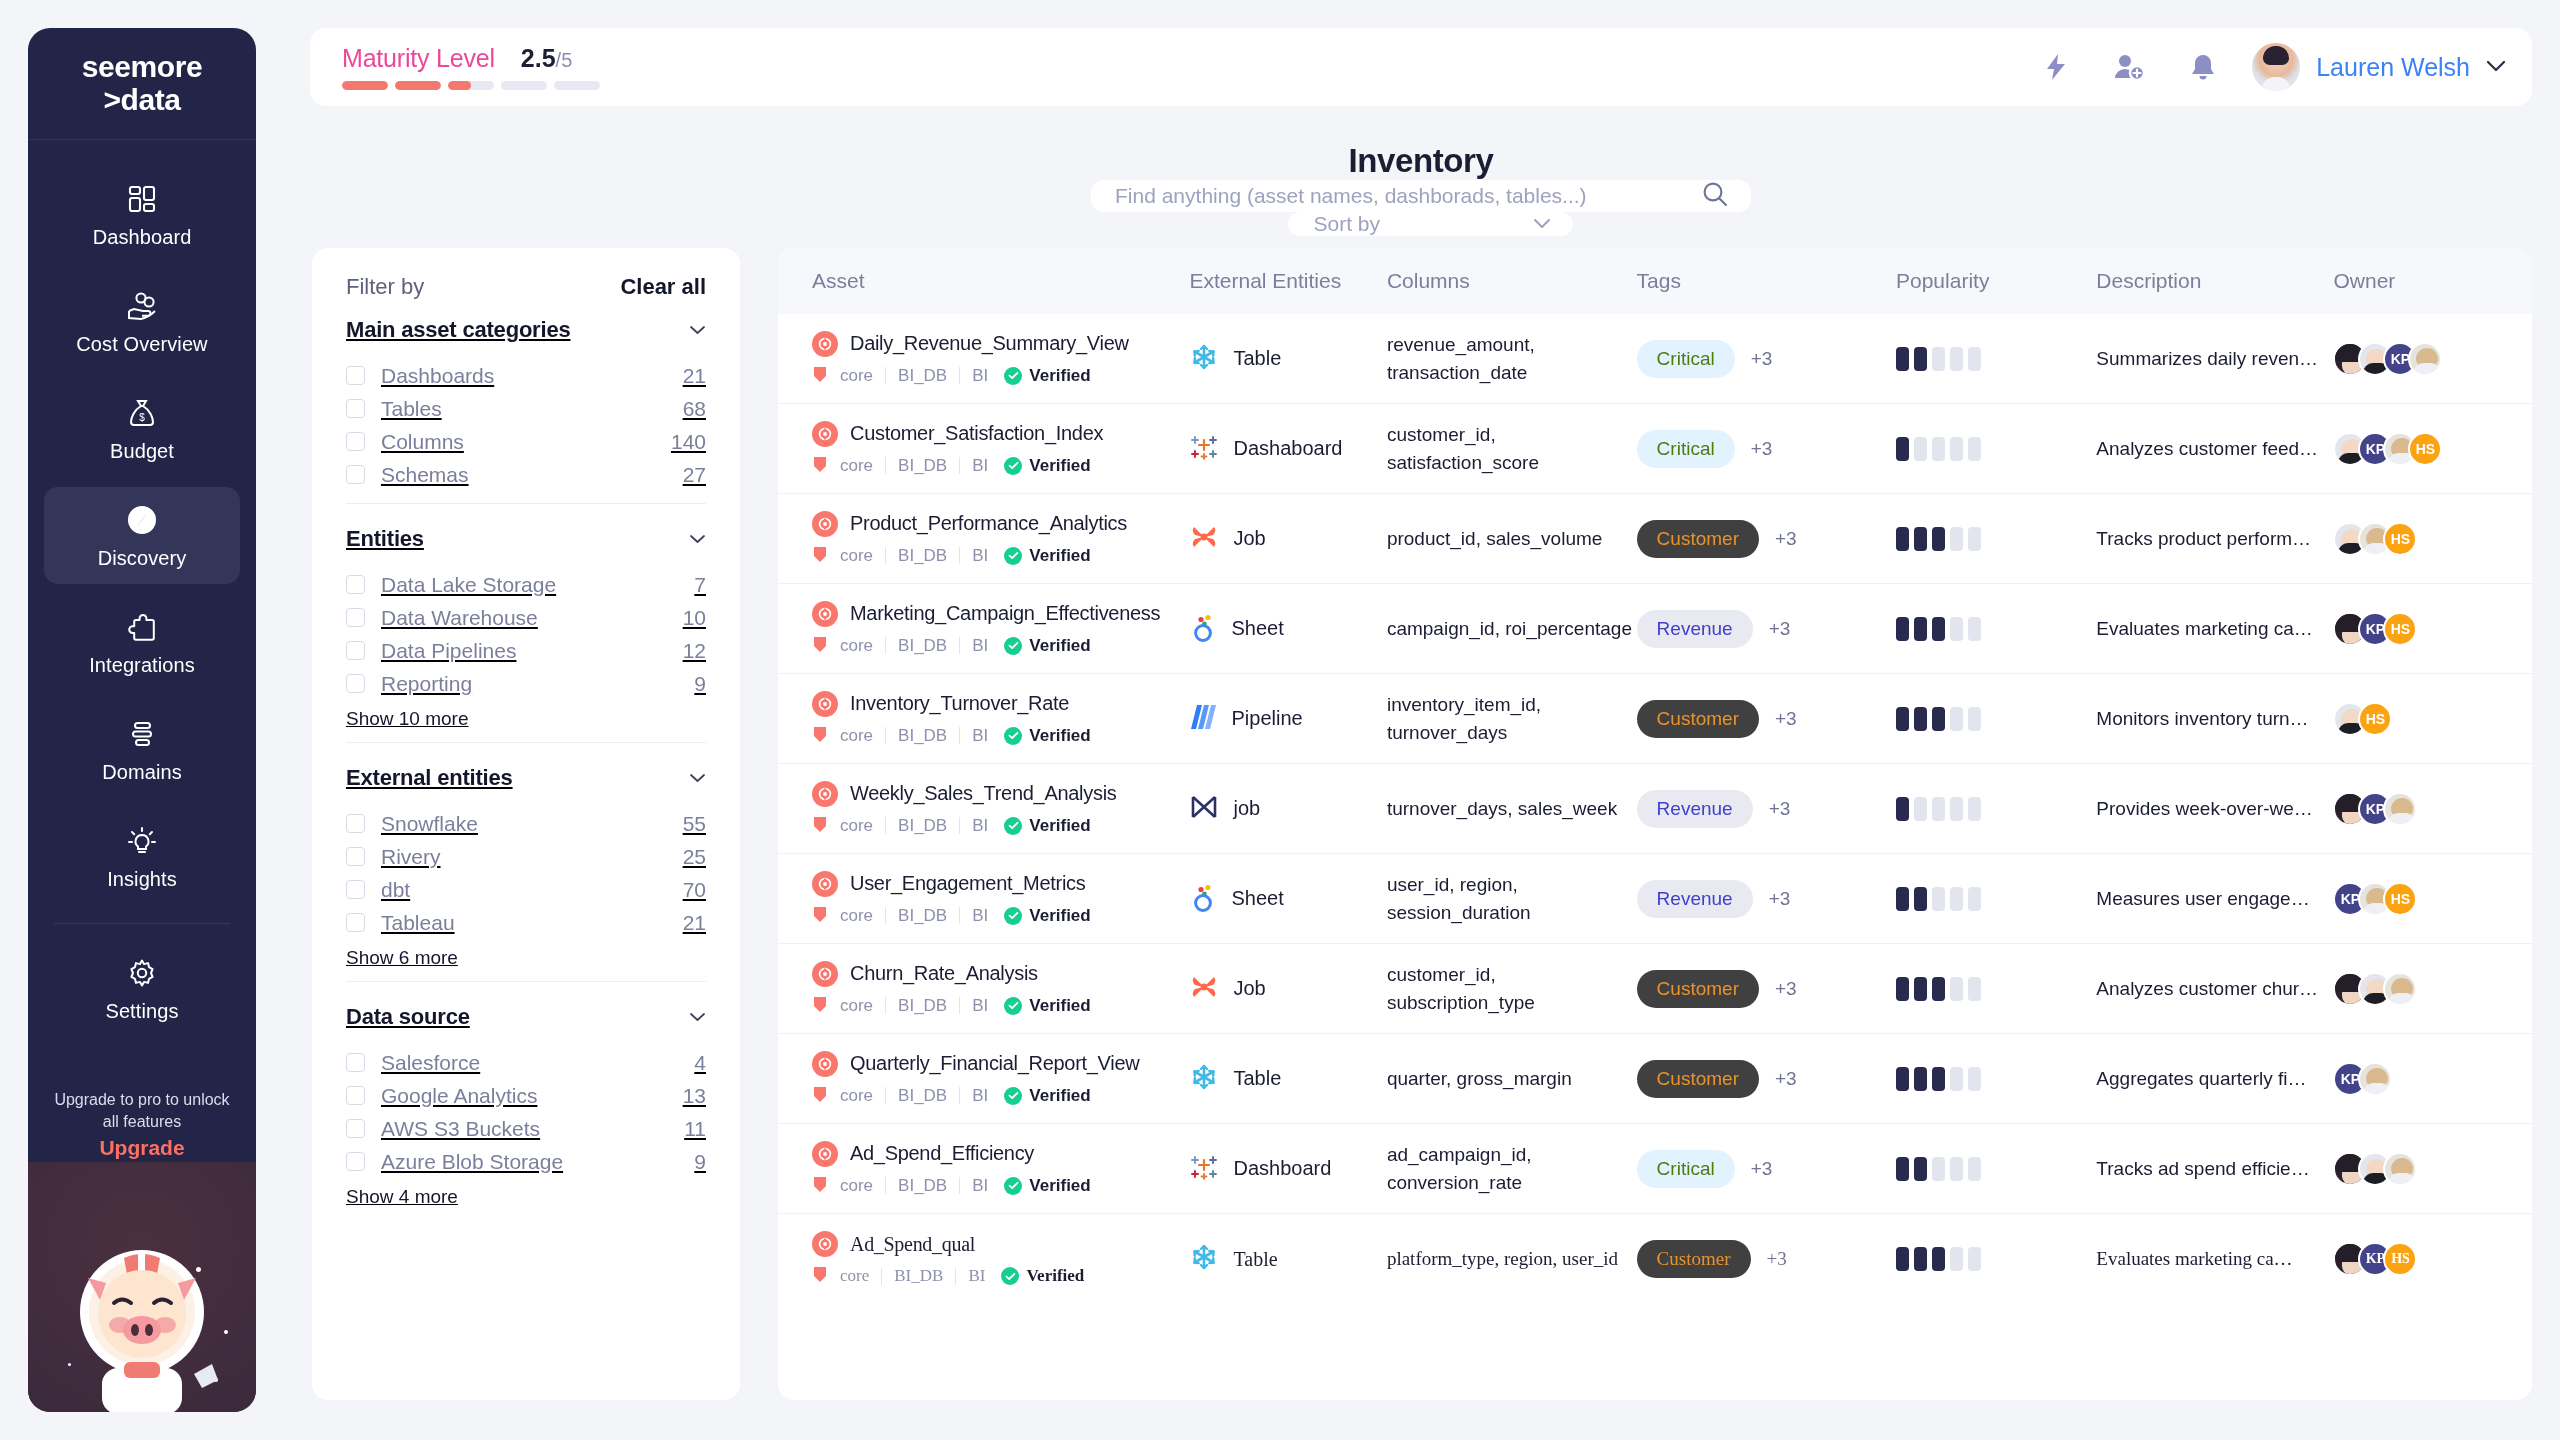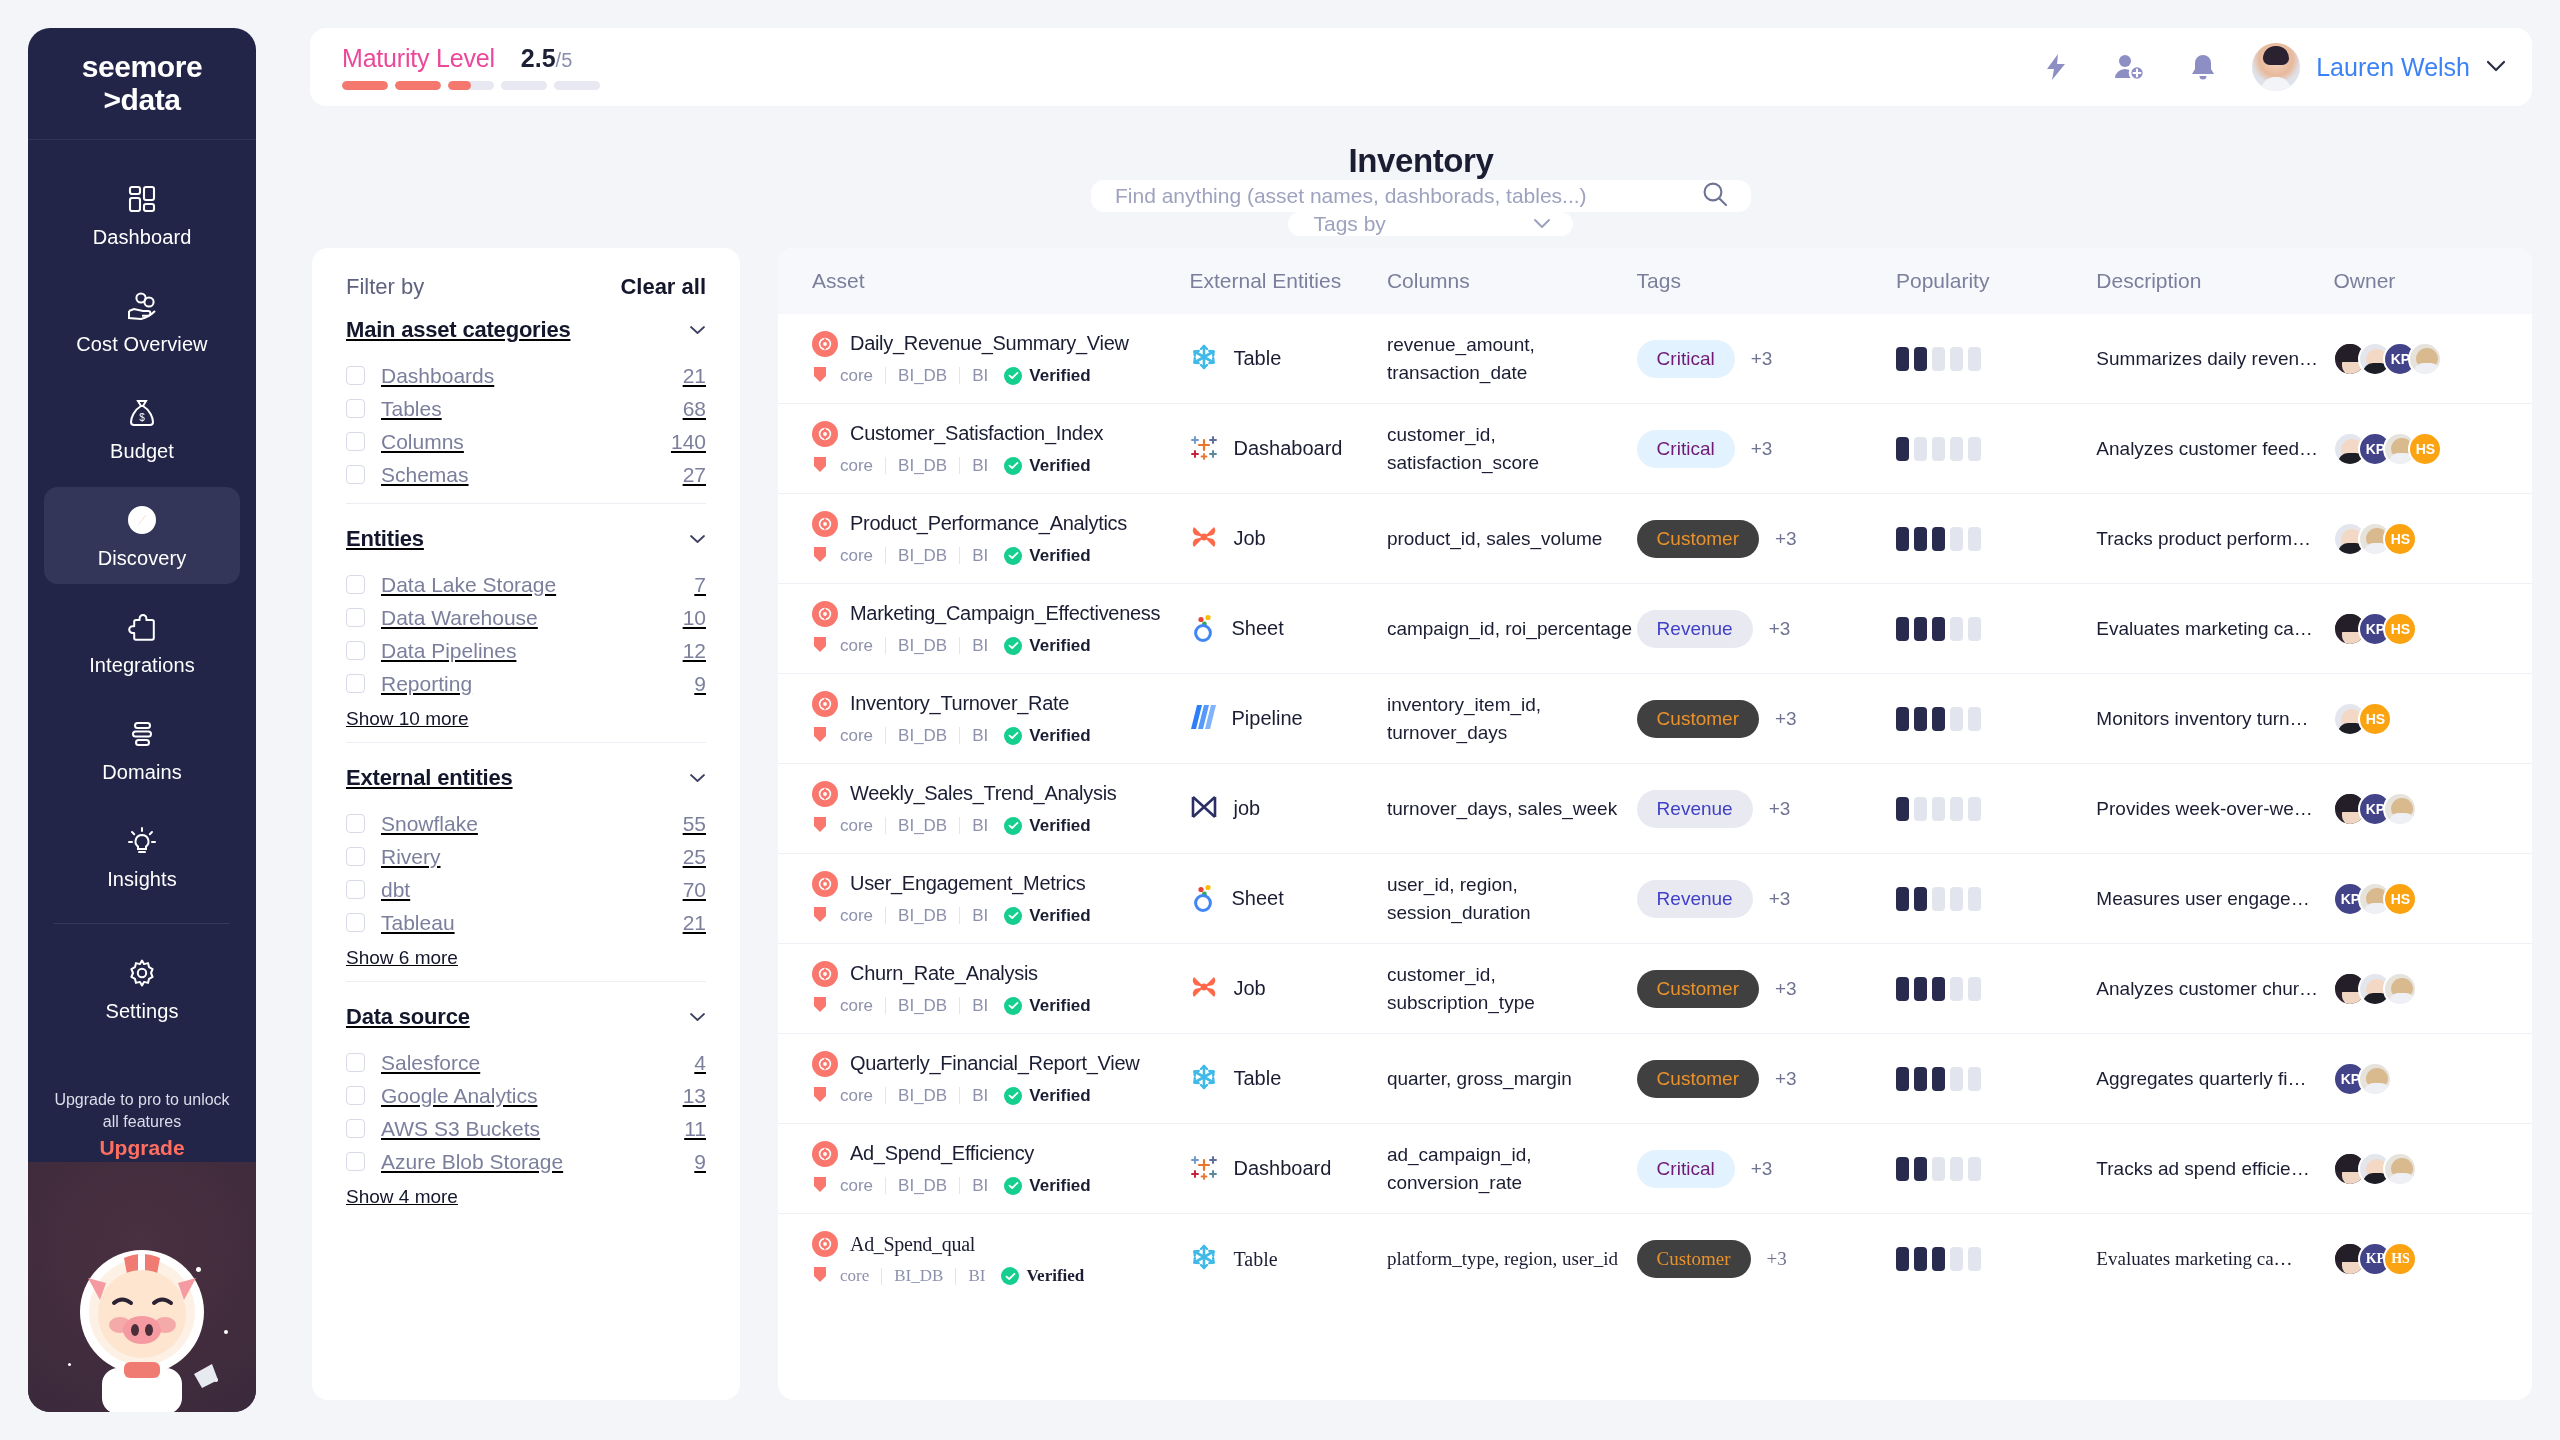--- a/index.html
+++ b/index.html
@@ -181,21 +181,21 @@
   .ext-txt { font-size: 20px; color: #1b1d33; }
 
   
   .cols-cell { width: 258px; font-size: 19px; color: #1b1d33; line-height: 1.45; }
 
   
   .tags-cell { width: 268px; display: flex; align-items: center; gap: 16px; }
   .tag {
     font-size: 19px; padding: 8px 20px; border-radius: 999px; white-space: nowrap;
   }
-  .tag.Critical { background: #e2f2fe; color: #701a75; text-align: right; }
+  .tag.Critical { background: #e2f2fe; color: #4d7c0f; text-align: right; }
   .tag.Customer { background: #404040; color: #e9922c; }
   .tag.Revenue  { background: #e9eaf1; color: #4040c8; }
   .tag-more { font-size: 19px; color: #6f7391; }
 
   
   .pop-cell { width: 207px; display: flex; gap: 5px; }
   .pbar { width: 13px; height: 24px; border-radius: 4px; background: #e2e4ee; }
   .pbar.on { background: #282a4e; }
 
   
@@ -418,21 +418,21 @@
     <div class="search-box">
       <input class="search-input" value="" placeholder="Find anything (asset names, dashborads, tables...)" style="">
       <span>
         <svg width="28" height="28" viewBox="0 0 28 28">
           <circle cx="12" cy="12" r="8.4" stroke="#6f7494" stroke-width="2.1" fill="none"></circle>
           <path d="M18.4 18.4 L25 25" stroke="#6f7494" stroke-width="2.1" stroke-linecap="round"></path>
         </svg>
       </span>
     </div>
     <div class="sort-box">
-      <span class="sort-label">Tags by</span>
+      <span class="sort-label">Sort by</span>
       <span>
         <svg width="18" height="11" viewBox="0 0 18 11">
             <path d="M2 2 L9 9 L16 2" stroke="#9ea2bf" stroke-width="2" fill="none" stroke-linecap="round" stroke-linejoin="round"></path>
           </svg>
       </span>
     </div>
   </div>
 
   <section class="filters">
     <div class="filters-head">

